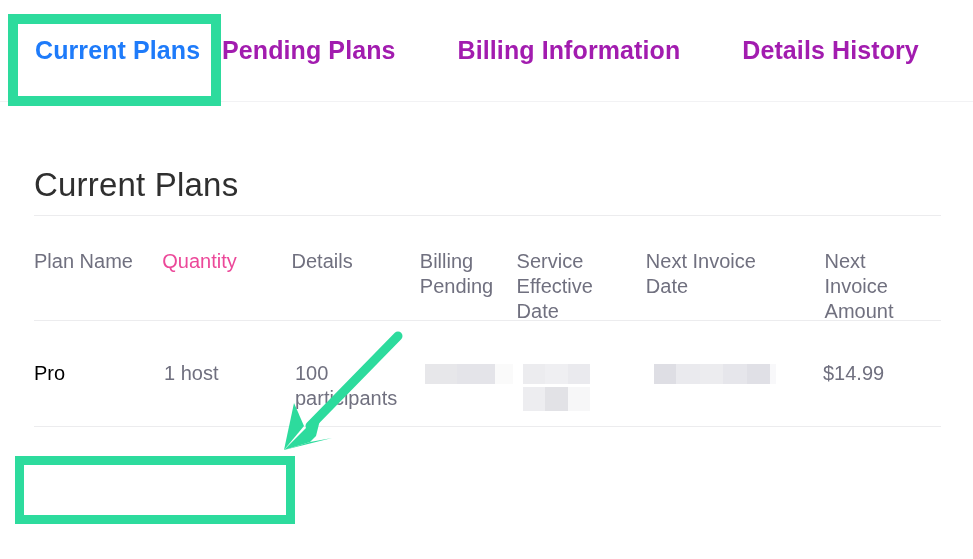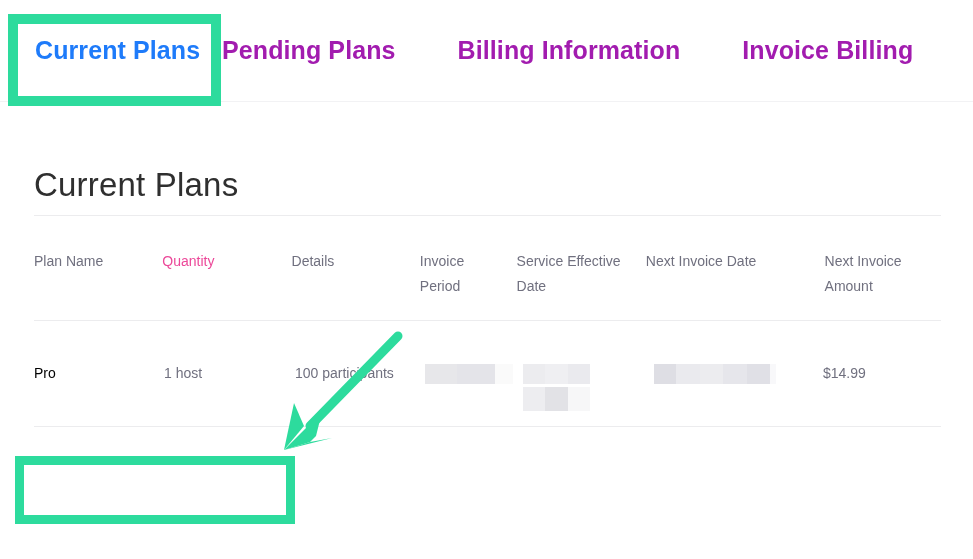--- a/index.html
+++ b/index.html
@@ -112,21 +112,21 @@
     width: 100%;
   }
   .row {
     display: flex;
     align-items: flex-start;
     position: relative;
   }
   .row-head { height: 104px; }
   .row-body { height: 105px; }
   .cell {
-    font-size: 14px;
+    font-size: 20px;
     color: #70707f;
     line-height: 25px;
     box-sizing: border-box;
     padding-top: 33px;
     padding-right: 10px;
   }
   .row-body .cell { padding-top: 40px; }
   .c-plan    { width: 130px; }
   .c-qty     { width: 131px; }
   .c-details { width: 130px; }
@@ -172,37 +172,37 @@
     <div class="tab active tab-current" style="color: rgb(30, 123, 250);">
       <span>Current Plans</span>
     </div>
     <div class="tab tab-pending">
       <span>Pending Plans</span>
     </div>
     <div class="tab tab-billing">
       <span>Billing Information</span>
     </div>
     <div class="tab tab-invoice">
-      <span>Invoice Billing</span>
+      <span>Details History</span>
     </div>
   </div>
   <div class="tab-underline" style="background: rgb(45, 140, 240);"></div>
 </div>
 
 <h1 class="page-title" style="color: rgb(47, 47, 47);">Current Plans</h1>
 
 <div class="table">
 
   <div class="table-rule" style="background: rgb(236, 236, 238);"></div>
 
   <div class="row row-head">
     <div class="cell c-plan" style="color: rgb(112, 112, 127);">Plan Name</div>
     <div class="cell c-qty" style="color: #ec4899;">Quantity</div>
     <div class="cell c-details" style="color: rgb(112, 112, 127);">Details</div>
-    <div class="cell c-billing" style="color: rgb(112, 112, 127);">Invoice Period</div>
+    <div class="cell c-billing" style="color: rgb(112, 112, 127);">Billing Pending</div>
     <div class="cell c-service" style="color: rgb(112, 112, 127);">Service Effective Date</div>
     <div class="cell c-nid" style="color: rgb(112, 112, 127);">Next Invoice Date</div>
     <div class="cell c-nia" style="color: rgb(112, 112, 127); margin-left: 12px;">Next Invoice Amount</div>
   </div>
 
   <div class="table-rule" style="background: rgb(236, 236, 238);"></div>
 
   <div class="row row-body">
     <div class="cell c-plan" style="color: #000000;">Pro</div>
     <div class="cell c-qty" style="color: rgb(112, 112, 127);">1 host</div>

